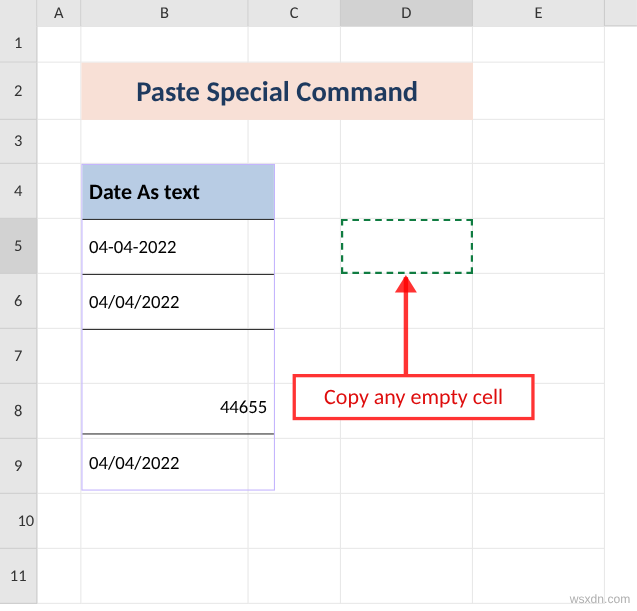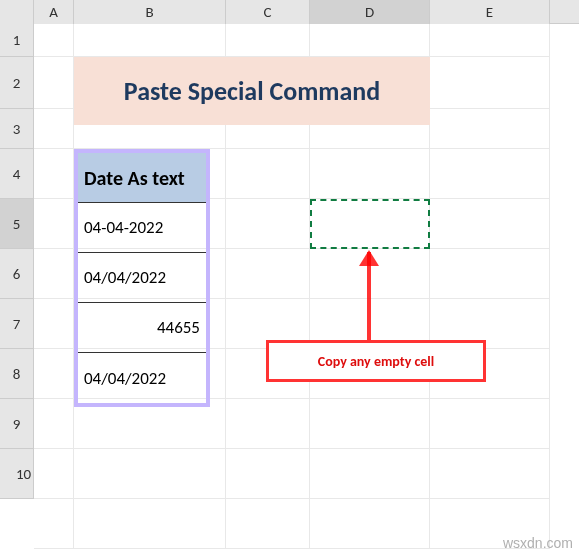--- a/index.html
+++ b/index.html
@@ -102,36 +102,36 @@
     padding: 0 5px;
     display: flex;
     align-items: center;
   }
 
   .title-cell {
     position: absolute;
     left: 40px;
     top: 33px;
     width: 356px;
-    height: 68px;
+    height: 52px;
     background: #f8e0d6;
     color: #1e3a5f;
     font-size: 26px;
     font-weight: bold;
     display: flex;
     align-items: center;
     justify-content: center;
   }
 
   .data-table {
     position: absolute;
     left: 40px;
     top: 125px;
-    width: 136px;
-    border: 4px solid #c4b5fd;
+    width: 176px;
+    border: 1px solid #c4b5fd;
   }
   .data-header {
     height: 50px;
     background: #b8cce4;
     border-bottom: 1px solid #333;
     font-size: 20px;
     font-weight: bold;
     padding: 0 6px;
     display: flex;
     align-items: center;
@@ -140,21 +140,21 @@
   .data-row {
     height: 50px;
     border-bottom: 1px solid #333;
     font-size: 17px;
     padding: 0 6px;
     display: flex;
     align-items: center;
     color: #000;
   }
   .data-row:last-child { border-bottom: none; }
-  .data-row.num { justify-content: flex-end; }
+  .data-row.num { justify-content: flex-end; margin-top: 45px; }
 
   .copied-cell {
     position: absolute;
     left: 276px;
     top: 175px;
     width: 120px;
     height: 50px;
     border: 2px dashed #107c41;
     background: transparent;
   }
@@ -181,32 +181,31 @@
 
   .annotation-box {
     position: absolute;
     left: 232px;
     top: 316px;
     width: 220px;
     height: 42px;
     border: 3px solid rgba(255,0,0,0.8);
     background: #ffffff;
     color: rgba(220,0,0,0.95);
-    font-size: 14px;
+    font-size: 20px;
     display: flex;
     align-items: center;
     justify-content: center;
-    font-weight: bold;
   }
 
   .watermark {
     position: absolute;
     right: 6px;
     bottom: 4px;
-    font-size: 14px;
+    font-size: 11px;
     color: #b0b0b0;
     font-family: Arial, sans-serif;
   }
 </style>
 </head>
 <body>
 
 <div class="grid">
 
   <div class="col-headers">
@@ -222,20 +221,21 @@
     <div class="row-header r1">1</div>
     <div class="row-header r2">2</div>
     <div class="row-header r3">3</div>
     <div class="row-header r4">4</div>
     <div class="row-header r5 selected">5</div>
     <div class="row-header r6">6</div>
     <div class="row-header r7">7</div>
     <div class="row-header r8">8</div>
     <div class="row-header r9">9</div>
     <div class="row-header r10">10</div>
+    <div class="row-header r11">11</div>
   </div>
 
   <div class="cells">
     <div class="row">
         <div class="cell col-A r1"></div>
         <div class="cell col-B r1"></div>
         <div class="cell col-C r1"></div>
         <div class="cell col-D r1"></div>
         <div class="cell col-E r1"></div>
       </div>

